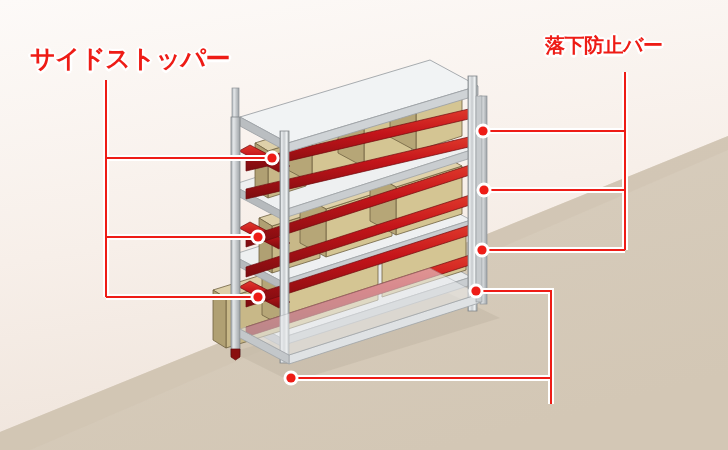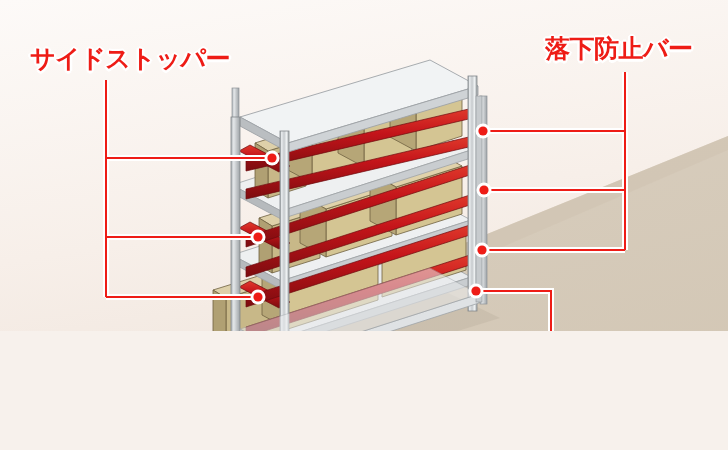--- a/index.html
+++ b/index.html
@@ -1,36 +1,36 @@
 <!DOCTYPE html>
 <html><head>
 <meta charset="utf-8">
 <style>
   html,body{margin:0;padding:0;}
   body{
     width:728px;height:450px;overflow:hidden;
     font-family:"Liberation Sans","DejaVu Sans",sans-serif;
     background:#f7f1ec;
   }
-  #stage{position:relative;width:728px;height:331px;overflow:hidden;}
+  #stage{position:relative;width:728px;height:450px;overflow:hidden;}
   #scene{position:absolute;inset:0;}
   .lbl{
     position:absolute;
     font-weight:bold;
     color:#ee1c16;
     white-space:nowrap;
     letter-spacing:-0.5px;
     -webkit-text-stroke:0px;
     text-shadow:
       2px 0 0 #fff, -2px 0 0 #fff, 0 2px 0 #fff, 0 -2px 0 #fff,
       1.5px 1.5px 0 #fff, -1.5px 1.5px 0 #fff, 1.5px -1.5px 0 #fff, -1.5px -1.5px 0 #fff,
       2.5px 0 0 #fff, -2.5px 0 0 #fff, 0 2.5px 0 #fff, 0 -2.5px 0 #fff;
   }
   #lbl-side{left:30px;top:42px;font-size:25px;}
-  #lbl-bar{left:545px;top:32px;font-size:25px;}
+  #lbl-bar{left:545px;top:32px;font-size:20px;}
   #lbl-anchor{left:350px;top:398px;font-size:25px;}
 </style>
 </head>
 <body>
 
 <div id="stage">
 
   <svg id="scene" viewBox="0 0 728 450" width="728" height="450">
     <defs>
       <linearGradient id="wallGrad" x1="0" y1="0" x2="0.25" y2="1">

